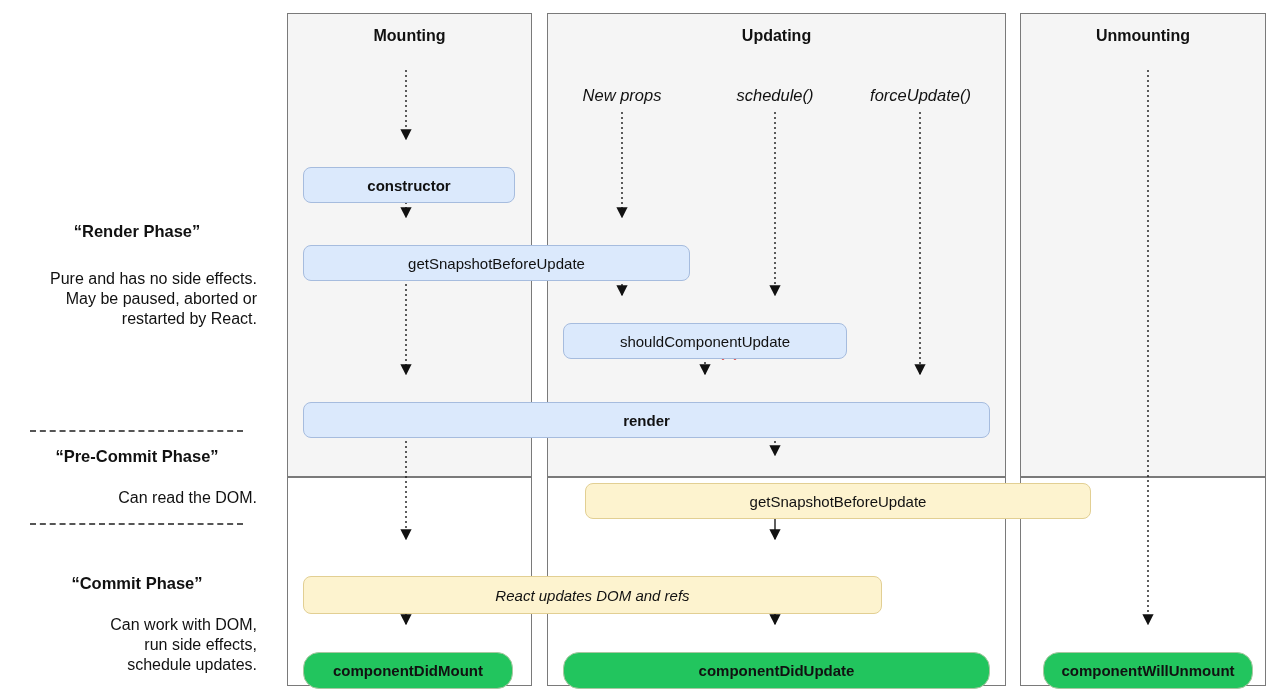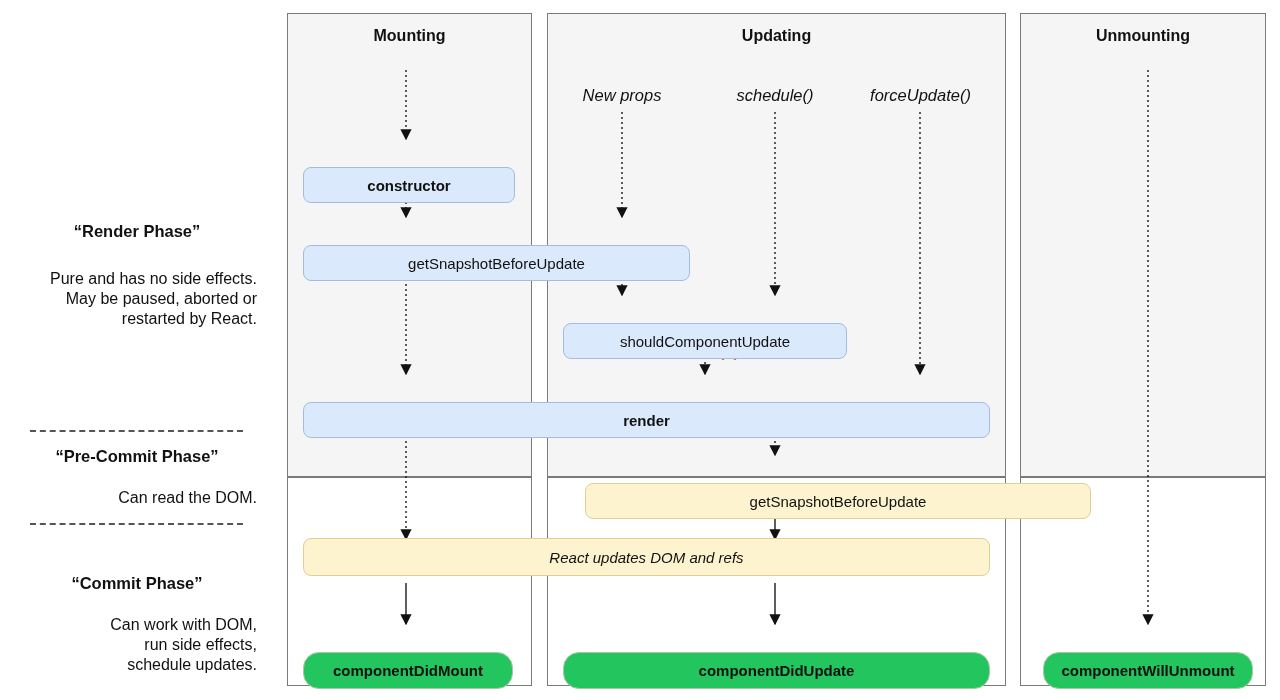--- a/index.html
+++ b/index.html
@@ -138,18 +138,18 @@
       <line x1="723" y1="346" x2="735" y2="358"></line>
       <line x1="735" y1="346" x2="723" y2="358"></line>
     </g>
   </svg>
 
   <div class="box blue bold" style="left:303px;top:143px;width:212px;height:36px">constructor</div>
   <div class="box blue" style="left:303px;top:221px;width:387px;height:36px">getSnapshotBeforeUpdate</div>
   <div class="box blue" style="left:563px;top:299px;width:284px;height:36px">shouldComponentUpdate</div>
   <div class="box blue bold" style="left:303px;top:378px;width:687px;height:36px">render</div>
   <div class="box yellow" style="left:585px;top:459px;width:506px;height:36px">getSnapshotBeforeUpdate</div>
-  <div class="box yellow italic" style="left:303px;top:514px;width:687px;height:38px">React updates DOM and refs</div>
+  <div class="box yellow italic" style="left:303px;top:552px;width:579px;height:38px">React updates DOM and refs</div>
   <div class="box green bold" style="left:303px;top:628px;width:210px;height:37px">componentDidMount</div>
   <div class="box green bold" style="left:563px;top:628px;width:427px;height:37px">componentDidUpdate</div>
   <div class="box green bold" style="left:1043px;top:628px;width:210px;height:37px">componentWillUnmount</div>
 
 </div>
 
 </body></html>

